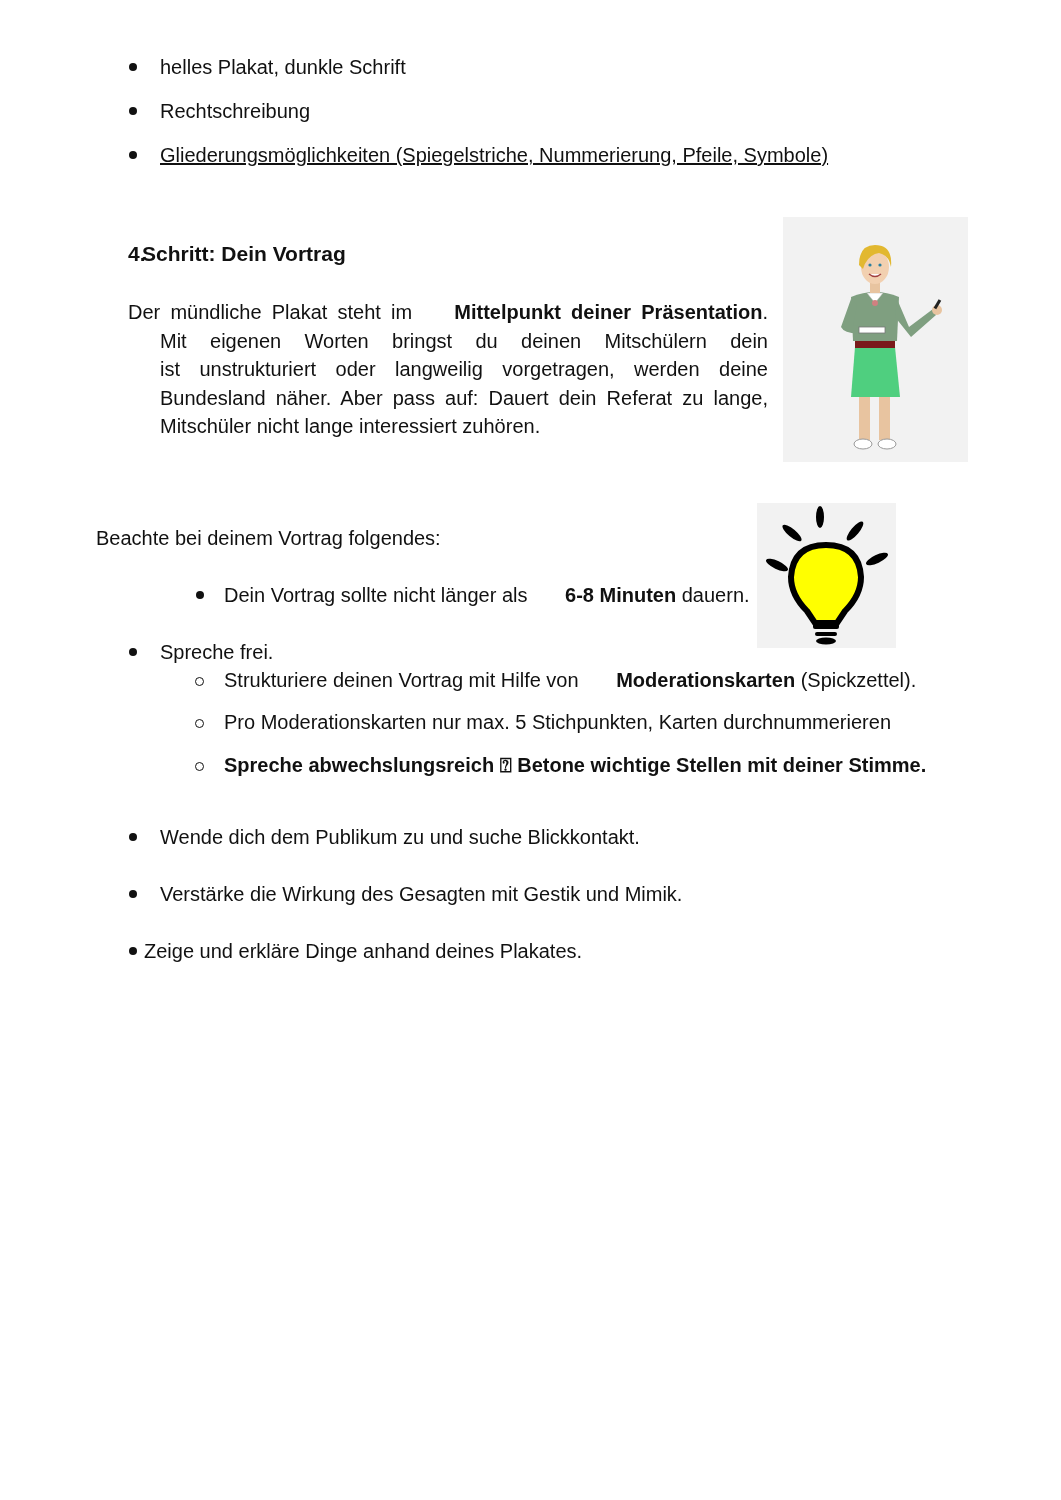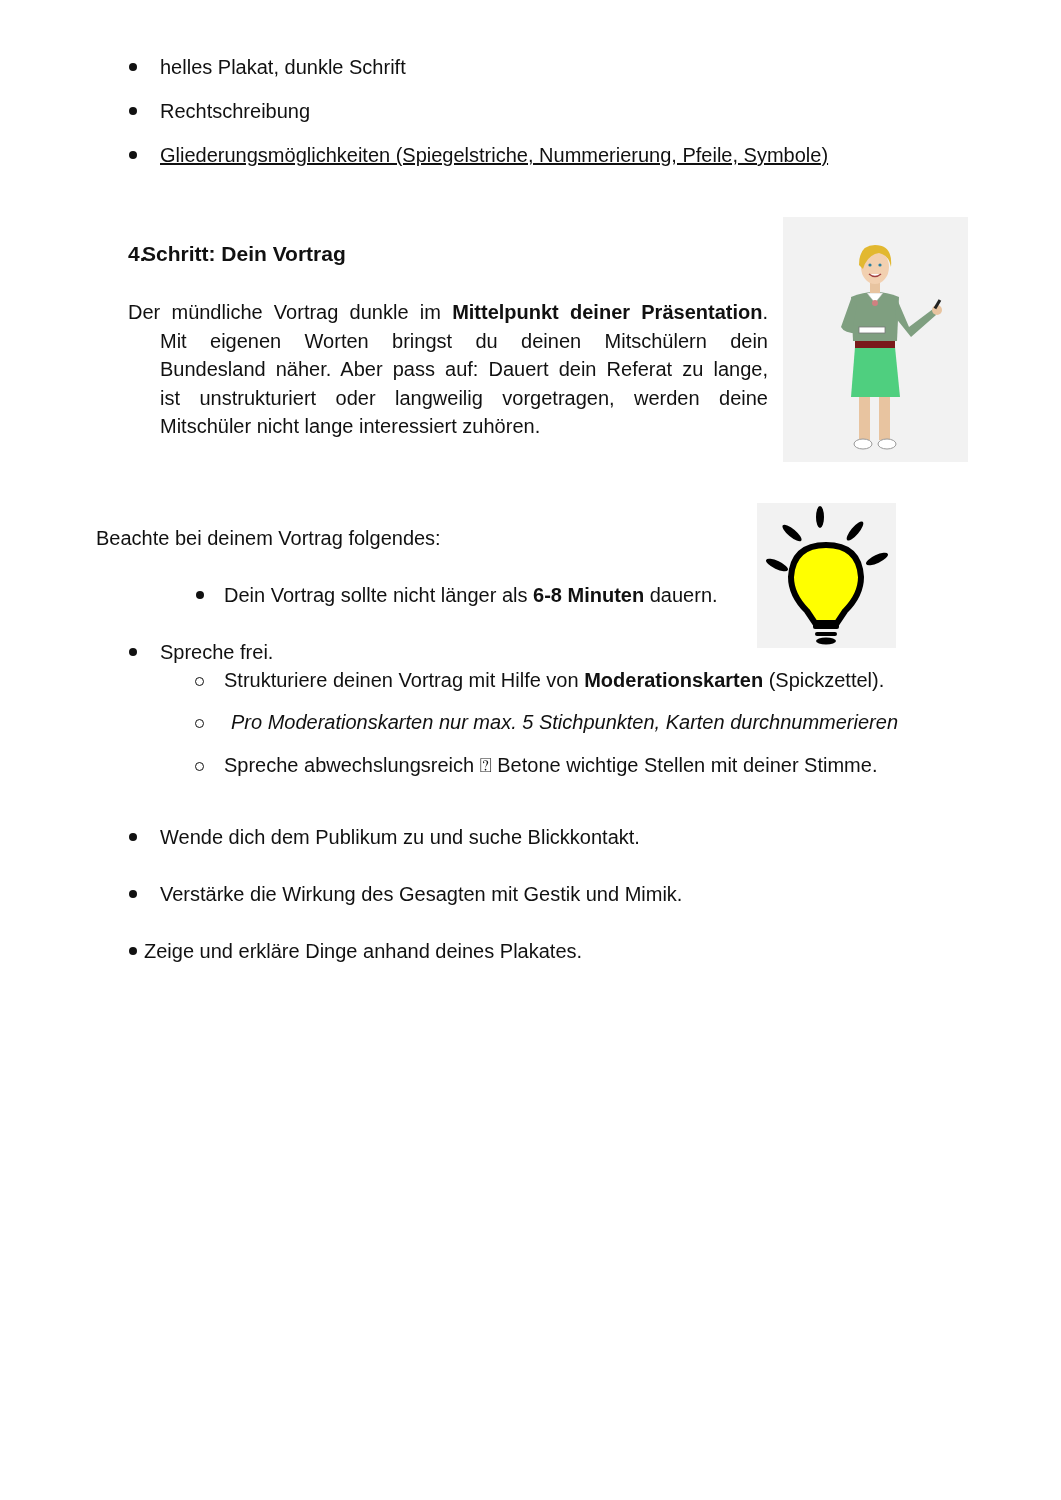--- a/index.html
+++ b/index.html
@@ -10,21 +10,21 @@
     }
     .bullet {
       position: absolute; width: 8px; height: 8px; border-radius: 50%;
       background: #111;
     }
     .circ {
       position: absolute; width: 9px; height: 9px; border-radius: 50%;
       border: 1.5px solid #111; box-sizing: border-box;
     }
     .txt { position: absolute; white-space: nowrap; line-height: 24px; }
-    b { font-weight: bold; }
+    b { font-weight: bold; margin-left: 32px; }
     .heading { font-weight: bold; font-size: 21px; }
     .para {
       position: absolute; left: 128px; top: 298px; width: 640px;
       line-height: 28.5px; text-align: justify;
     }
     .para .indent { padding-left: 32px; display: block; }
     .underline { }
     .imgbox { position: absolute; background: #f2f2f2; }
   </style>
 </head>
@@ -41,25 +41,25 @@
   <span class="txt" style="left:160px;top:143px;text-decoration:underline;">Gliederungsmöglichkeiten (Spiegelstriche, Nummerierung, Pfeile, Symbole)</span>
 </div>
 
 <div>
   <span class="txt heading" style="left:128px;top:242px;">4.</span>
   <span class="txt heading" style="left:142px;top:242px;">Schritt: Dein Vortrag</span>
 </div>
 
 <div class="para">
   <span style="display:block;text-align-last:justify;">
-    <span>Der mündliche Vortrag dunkle im </span><b>Mittelpunkt deiner Präsentation</b><span>.</span>
+    <span>Der mündliche Plakat steht im </span><b>Mittelpunkt deiner Präsentation</b><span>.</span>
   </span>
   <span class="indent" style="text-align-last:justify;">Mit eigenen Worten bringst du deinen Mitschülern dein</span>
+  <span class="indent" style="text-align-last:justify;">ist unstrukturiert oder langweilig vorgetragen, werden deine</span>
   <span class="indent" style="text-align-last:justify;">Bundesland näher. Aber pass auf: Dauert dein Referat zu lange,</span>
-  <span class="indent" style="text-align-last:justify;">ist unstrukturiert oder langweilig vorgetragen, werden deine</span>
   <span class="indent">Mitschüler nicht lange interessiert zuhören.</span>
 </div>
 
 <div class="imgbox" style="left:783px;top:217px;width:185px;height:245px;">
   <svg width="185" height="245" viewBox="0 0 185 245">
 
     <rect x="76" y="175" width="11" height="48" fill="#e8c4a0"></rect>
     <rect x="96" y="175" width="11" height="48" fill="#e8c4a0"></rect>
 
     <ellipse cx="80" cy="227" rx="9" ry="5" fill="#ffffff" stroke="#999" stroke-width="1"></ellipse>
@@ -120,24 +120,24 @@
 
 <span class="bullet" style="left:129px;top:648px;"></span>
 <span class="txt" style="left:160px;top:640px;">Spreche frei.</span>
 
 <span class="circ" style="left:195px;top:677px;"></span>
 <span class="txt" style="left:224px;top:668px;">
   <span>Strukturiere deinen Vortrag mit Hilfe von </span><b>Moderationskarten</b><span> (Spickzettel).</span>
 </span>
 
 <span class="circ" style="left:195px;top:719px;"></span>
-<span class="txt" style="left:231px;top:710px;font-style:italic;">Pro Moderationskarten nur max. 5 Stichpunkten, Karten durchnummerieren</span>
+<span class="txt" style="left:224px;top:710px;">Pro Moderationskarten nur max. 5 Stichpunkten, Karten durchnummerieren</span>
 
 <span class="circ" style="left:195px;top:762px;"></span>
-<span class="txt" style="left:224px;top:753px;">Spreche abwechslungsreich ⍰ Betone wichtige Stellen mit deiner Stimme.</span>
+<span class="txt" style="left:224px;top:753px;font-weight:bold;">Spreche abwechslungsreich ⍰ Betone wichtige Stellen mit deiner Stimme.</span>
 
 <span class="bullet" style="left:129px;top:833px;"></span>
 <span class="txt" style="left:160px;top:825px;">Wende dich dem Publikum zu und suche Blickkontakt.</span>
 
 <span class="bullet" style="left:129px;top:890px;"></span>
 <span class="txt" style="left:160px;top:882px;text-align:center;">Verstärke die Wirkung des Gesagten mit Gestik und Mimik.</span>
 
 <span class="bullet" style="left:129px;top:947px;"></span>
 <span class="txt" style="left:144px;top:939px;">Zeige und erkläre Dinge anhand deines Plakates.</span>
 

